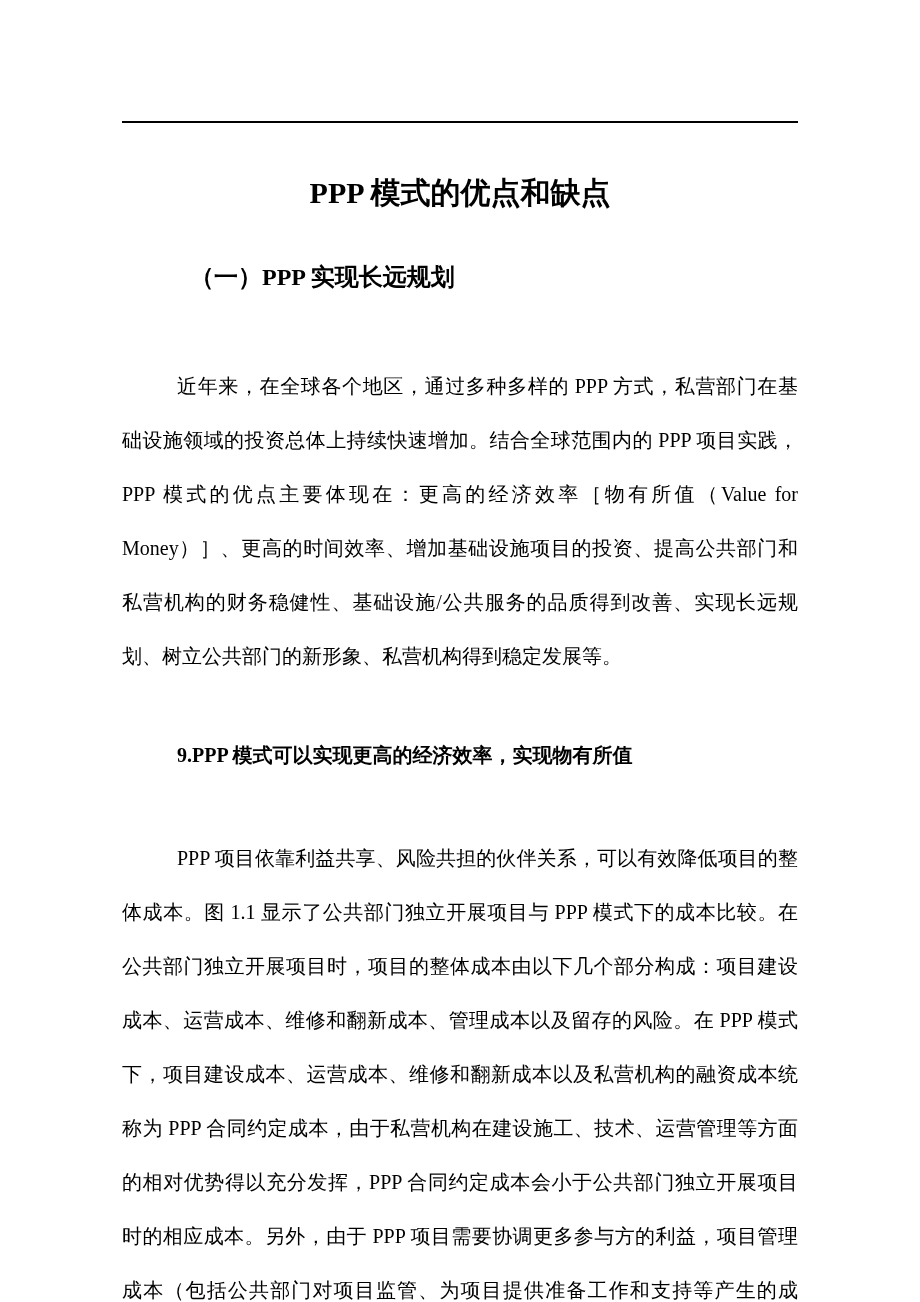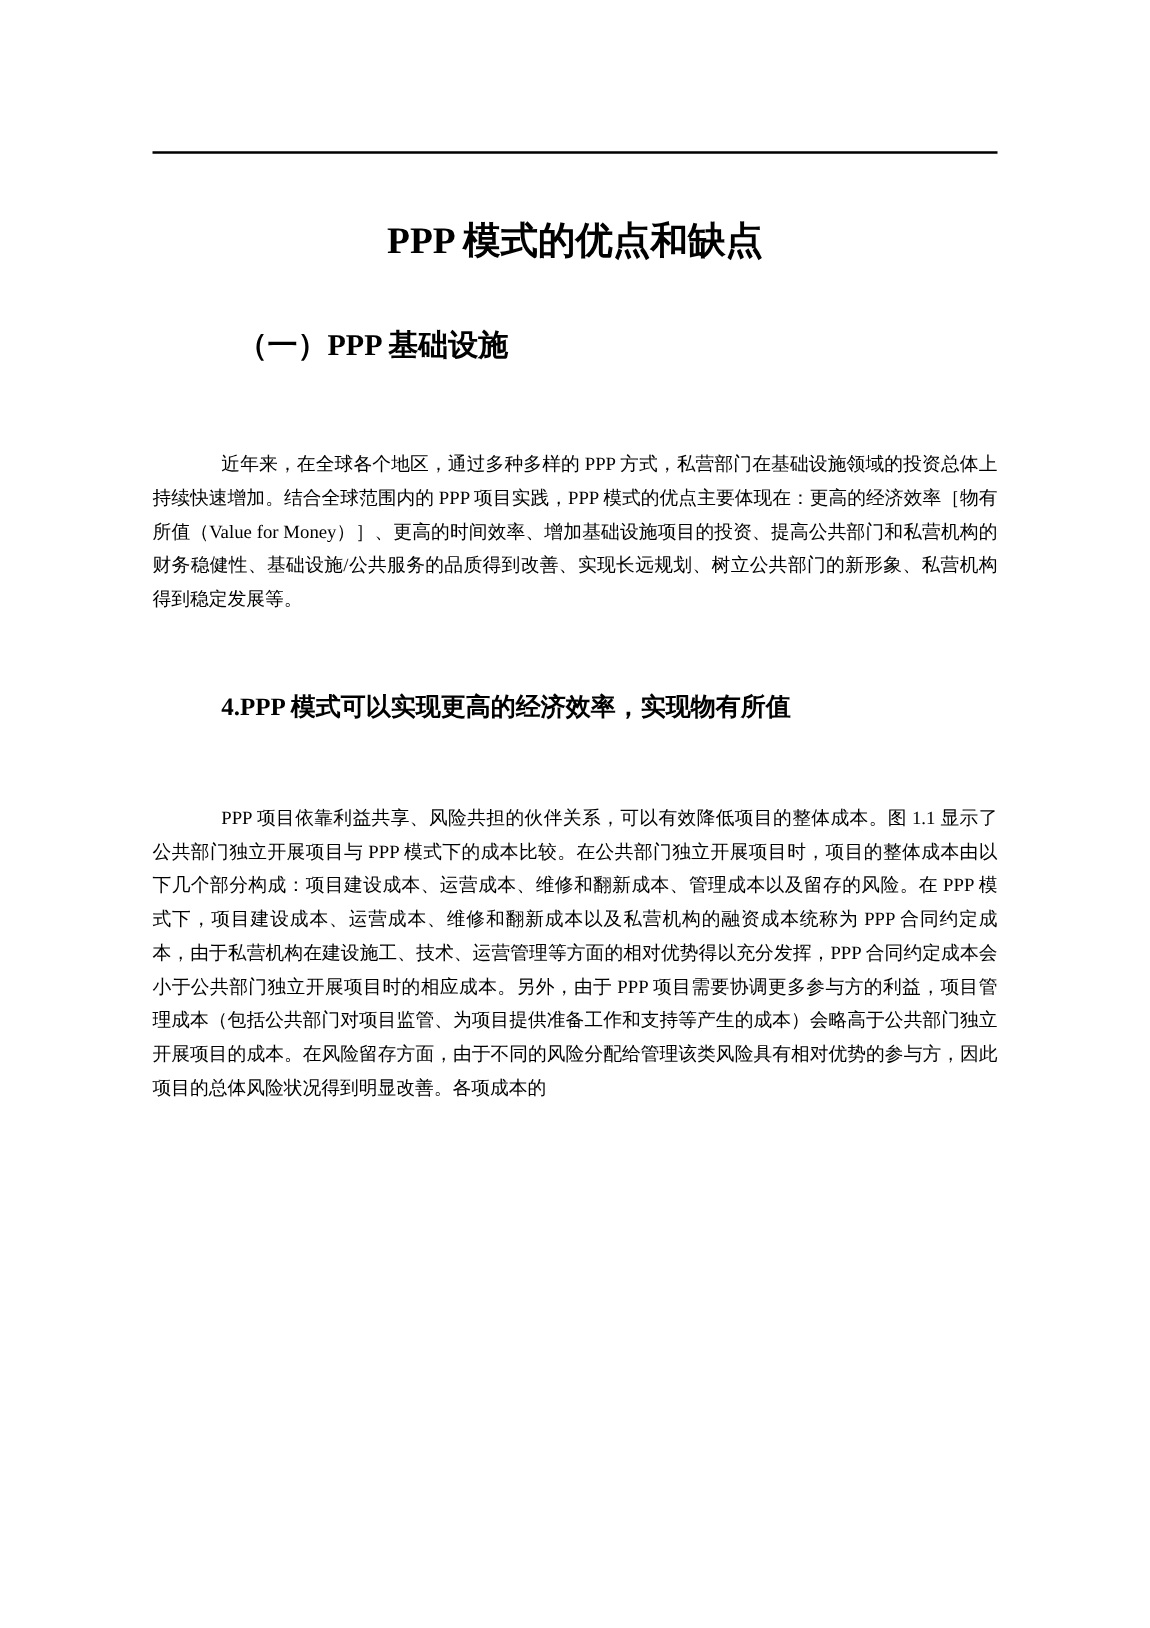--- a/index.html
+++ b/index.html
@@ -36,22 +36,22 @@
     }
     .section-heading {
       margin: 50px 0 0 0;
       font-size: 24px;
       font-weight: bold;
       text-indent: 68px;
       line-height: 1.3;
     }
     .body-para {
       margin: 0;
-      font-size: 15px;
-      line-height: 27px;
+      font-size: 20px;
+      line-height: 54px;
       text-align: justify;
       text-indent: 55px;
       word-break: break-word;
     }
     .para-1 { margin-top: 66px; }
     .sub-heading {
       margin: 58px 0 0 0;
       font-size: 20px;
       font-weight: bold;
       text-indent: 55px;
@@ -61,21 +61,21 @@
   </style>
 </head>
 <body>
 
 <div class="page">
 
   <div class="header-rule"></div>
 
   <h1 class="doc-title">PPP 模式的优点和缺点</h1>
 
-  <h2 class="section-heading">（一）PPP 基础设施</h2>
+  <h2 class="section-heading">（一）PPP 实现长远规划</h2>
 
   <p class="body-para para-1">近年来，在全球各个地区，通过多种多样的 PPP 方式，私营部门在基础设施领域的投资总体上持续快速增加。结合全球范围内的 PPP 项目实践，PPP 模式的优点主要体现在：更高的经济效率［物有所值（Value for Money）］、更高的时间效率、增加基础设施项目的投资、提高公共部门和私营机构的财务稳健性、基础设施/公共服务的品质得到改善、实现长远规划、树立公共部门的新形象、私营机构得到稳定发展等。</p>
 
-  <h3 class="sub-heading">4.PPP 模式可以实现更高的经济效率，实现物有所值</h3>
+  <h3 class="sub-heading">9.PPP 模式可以实现更高的经济效率，实现物有所值</h3>
 
   <p class="body-para para-2">PPP 项目依靠利益共享、风险共担的伙伴关系，可以有效降低项目的整体成本。图 1.1 显示了公共部门独立开展项目与 PPP 模式下的成本比较。在公共部门独立开展项目时，项目的整体成本由以下几个部分构成：项目建设成本、运营成本、维修和翻新成本、管理成本以及留存的风险。在 PPP 模式下，项目建设成本、运营成本、维修和翻新成本以及私营机构的融资成本统称为 PPP 合同约定成本，由于私营机构在建设施工、技术、运营管理等方面的相对优势得以充分发挥，PPP 合同约定成本会小于公共部门独立开展项目时的相应成本。另外，由于 PPP 项目需要协调更多参与方的利益，项目管理成本（包括公共部门对项目监管、为项目提供准备工作和支持等产生的成本）会略高于公共部门独立开展项目的成本。在风险留存方面，由于不同的风险分配给管理该类风险具有相对优势的参与方，因此项目的总体风险状况得到明显改善。各项成本的</p>
 
 </div>
 
 </body></html>

